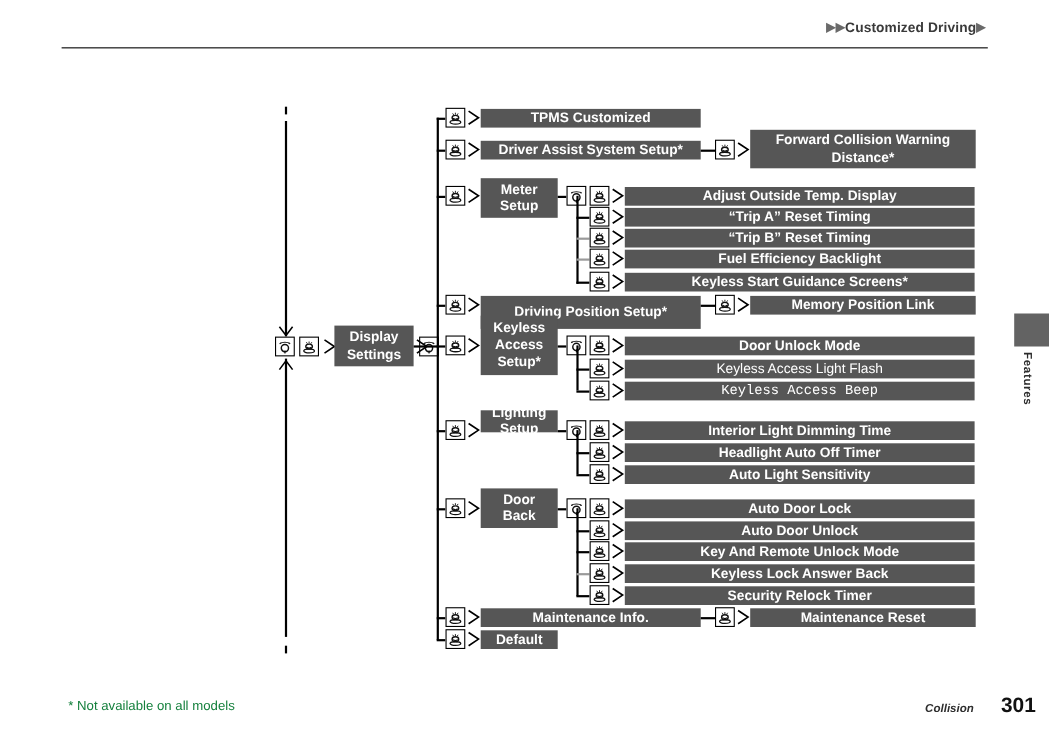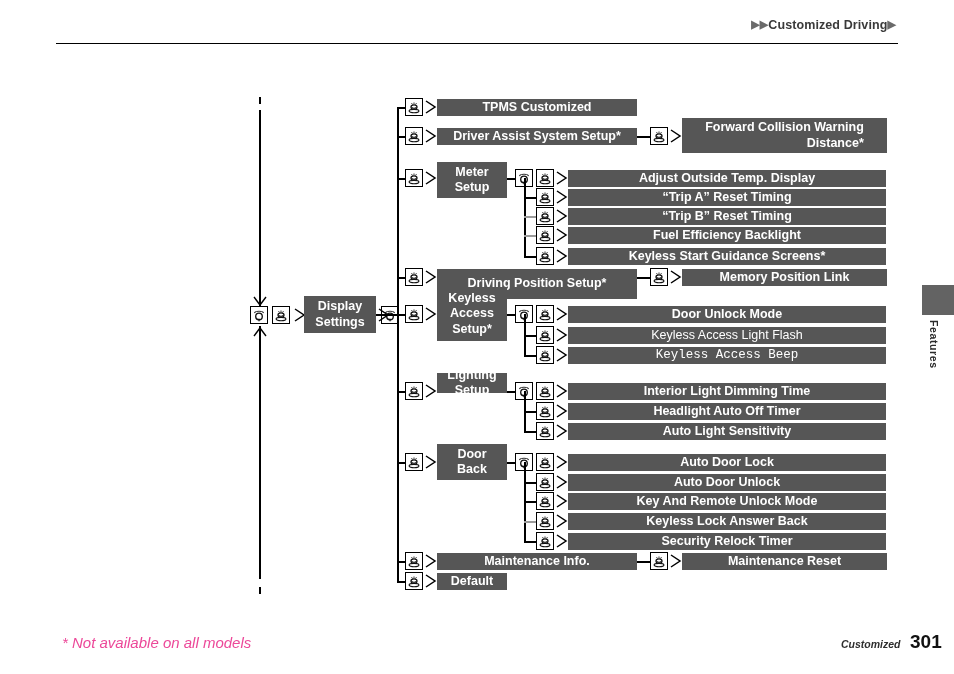--- a/index.html
+++ b/index.html
@@ -67,24 +67,23 @@
     writing-mode: vertical-rl;
     text-orientation: mixed;
     letter-spacing: 0.6px;
   }
 
   
   #footnote {
     position: absolute;
     left: 62px;
     top: 634px;
-    font-size: 15px;
-    color: #ec4899;
+    font-size: 12px;
+    color: #15803d;
     white-space: nowrap;
-    font-style: italic;
   }
   #continued {
     position: absolute;
     left: 841px;
     top: 638px;
     font-size: 10.5px;
     font-style: italic;
     font-weight: bold;
     color: #2e2e2e;
   }
@@ -281,21 +280,21 @@
         <ellipse cx="9" cy="9.1" rx="3.4" ry="2.5" fill="none" stroke="#111" stroke-width="1.4"></ellipse>
         <path d="M6.6 9.6 a3.2 2.2 0 0 0 4.8 0" fill="none" stroke="#111" stroke-width="1.1"></path>
         <ellipse cx="9" cy="13.6" rx="5.5" ry="1.9" fill="none" stroke="#111" stroke-width="1.3"></ellipse>
       </svg>
   </div>
   <div class="arrow" style="left:669px; top:128px;">
     <svg viewBox="0 0 13 16">
         <path d="M2 2 L11 8 L2 14" fill="none" stroke="#000" stroke-width="1.5"></path>
       </svg>
   </div>
-  <div class="box" style="left:682px; top:118px; width:205px; height:35px;text-align:right;">Forward Collision Warning
+  <div class="box" style="left:682px; top:118px; width:205px; height:35px;">Forward Collision Warning
 Distance*</div>
 
   <div class="hline" style="left:397px; top:178px; width:8px;"></div>
   <div class="icon" style="left:405px; top:169px;">
     <svg viewBox="0 0 18 18">
         <path d="M6.2 4.6 l1.1 1.6 M11.8 4.6 l-1.1 1.6 M9 3.9 l0 2.0" stroke="#222" stroke-width="1.0" fill="none"></path>
         <ellipse cx="9" cy="9.1" rx="3.4" ry="2.5" fill="none" stroke="#111" stroke-width="1.4"></ellipse>
         <path d="M6.6 9.6 a3.2 2.2 0 0 0 4.8 0" fill="none" stroke="#111" stroke-width="1.1"></path>
         <ellipse cx="9" cy="13.6" rx="5.5" ry="1.9" fill="none" stroke="#111" stroke-width="1.3"></ellipse>
       </svg>
@@ -727,14 +726,14 @@
   <div class="arrow" style="left:424px; top:573px;">
     <svg viewBox="0 0 13 16">
         <path d="M2 2 L11 8 L2 14" fill="none" stroke="#000" stroke-width="1.5"></path>
       </svg>
   </div>
   <div class="box" style="left:437px; top:573px; width:70px; height:17px;">Default</div>
 
 </div>
 
 <div id="footnote">* Not available on all models</div>
-<div id="continued">Customized</div>
+<div id="continued">Collision</div>
 <div id="page-number">301</div>
 
 </body></html>

